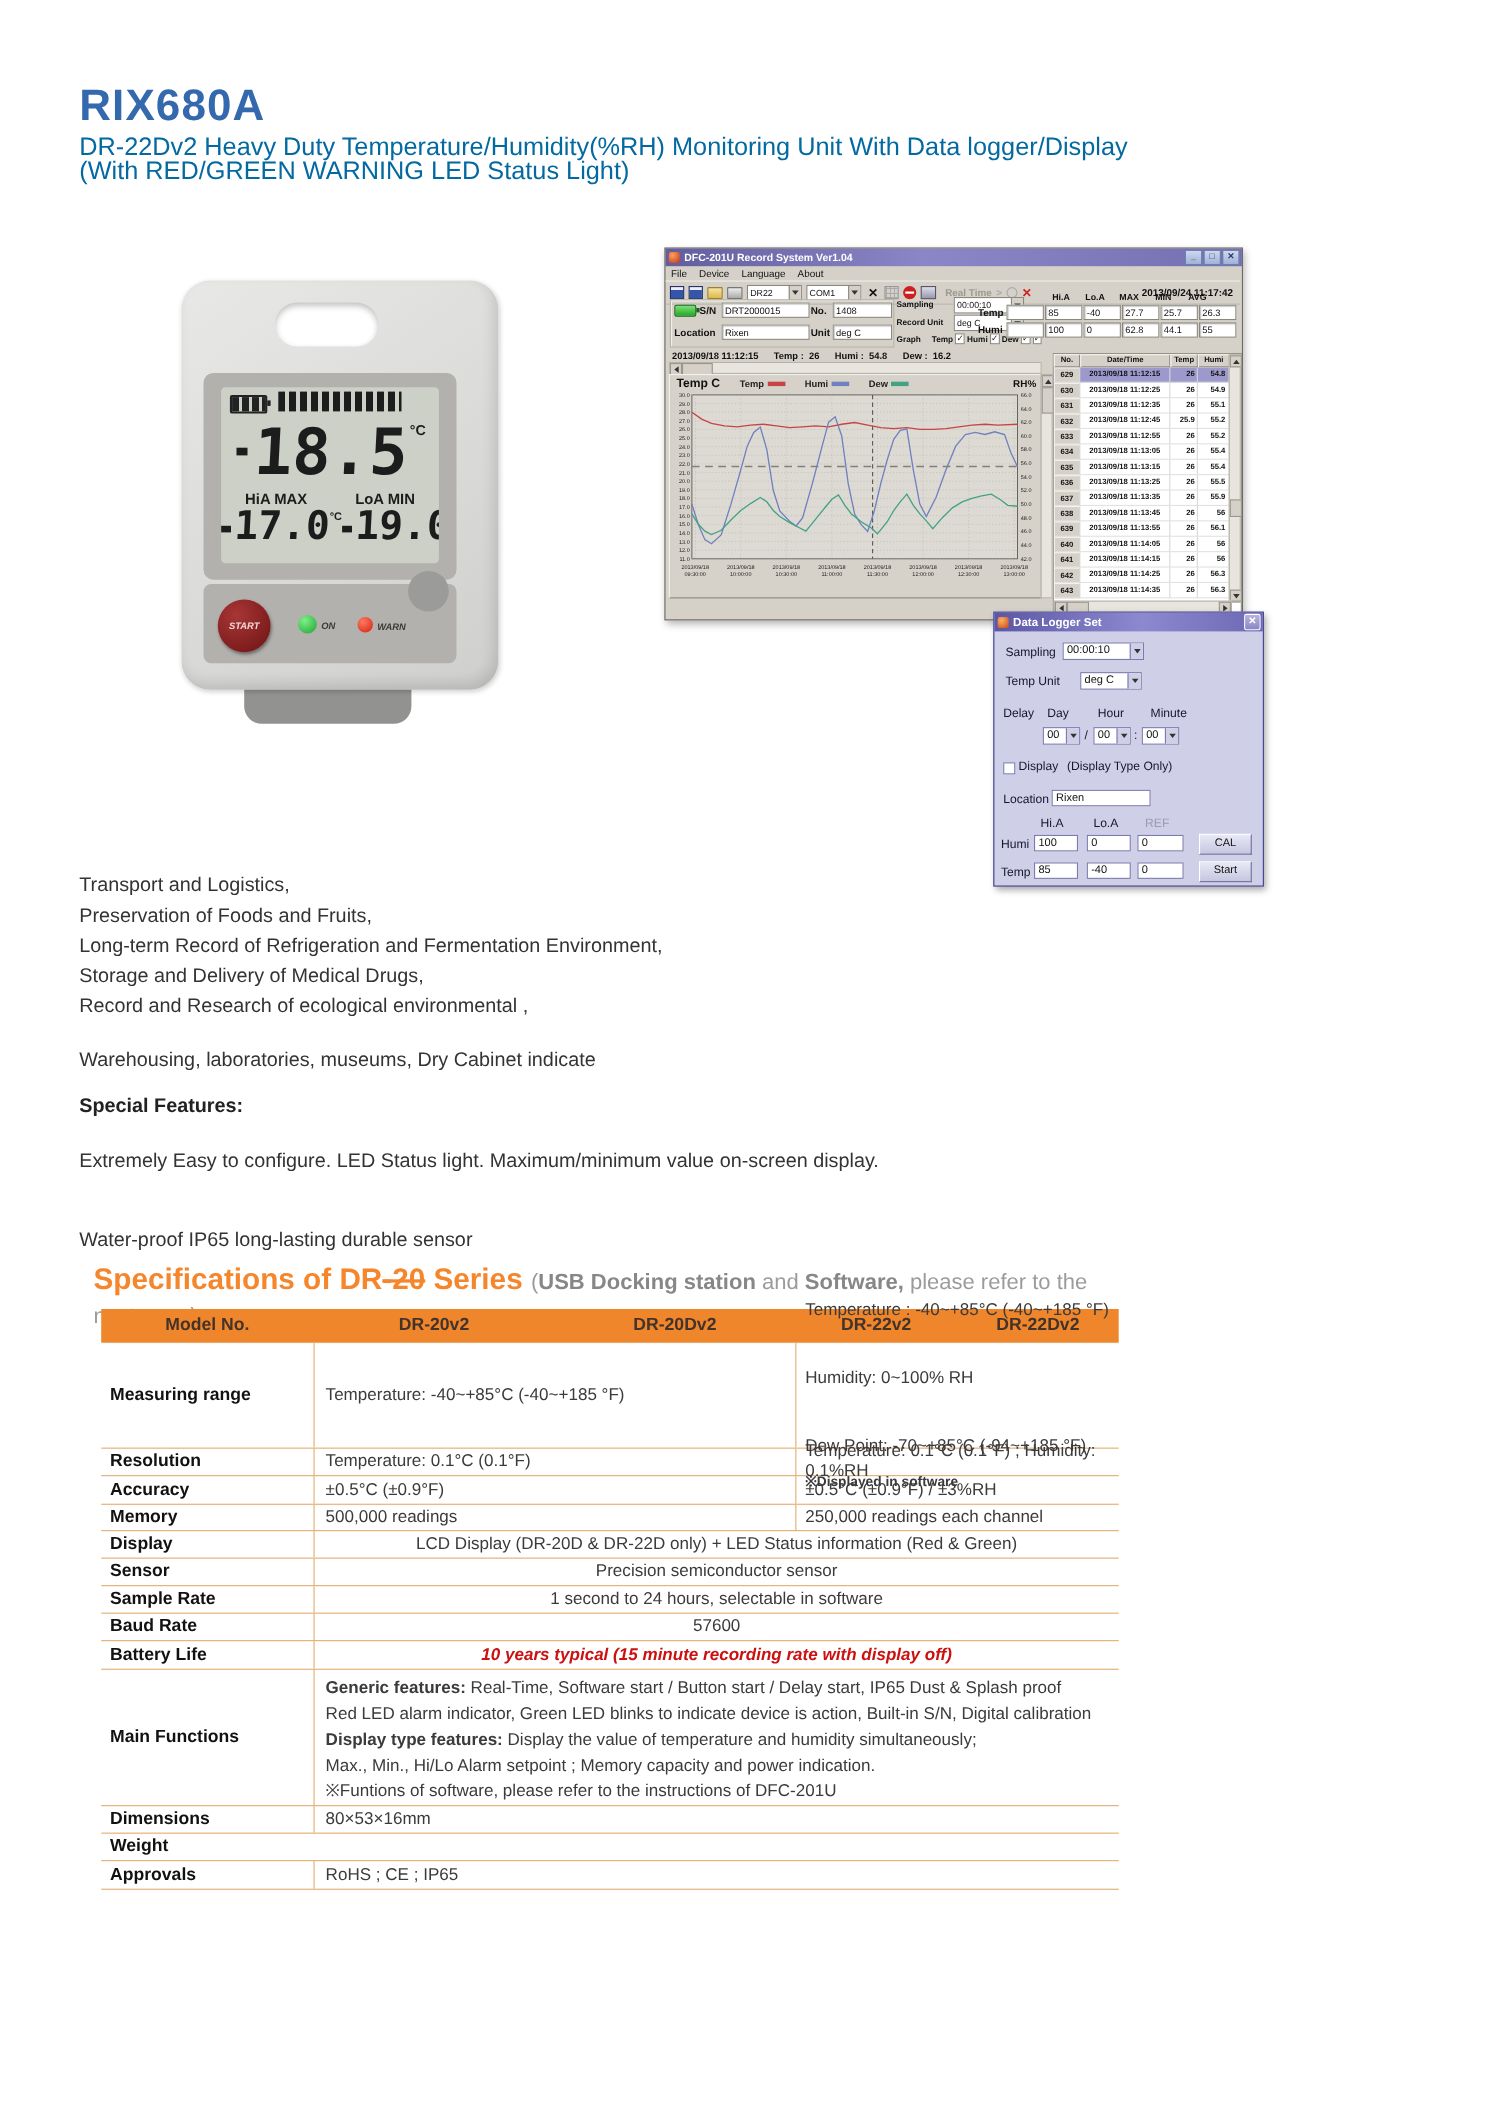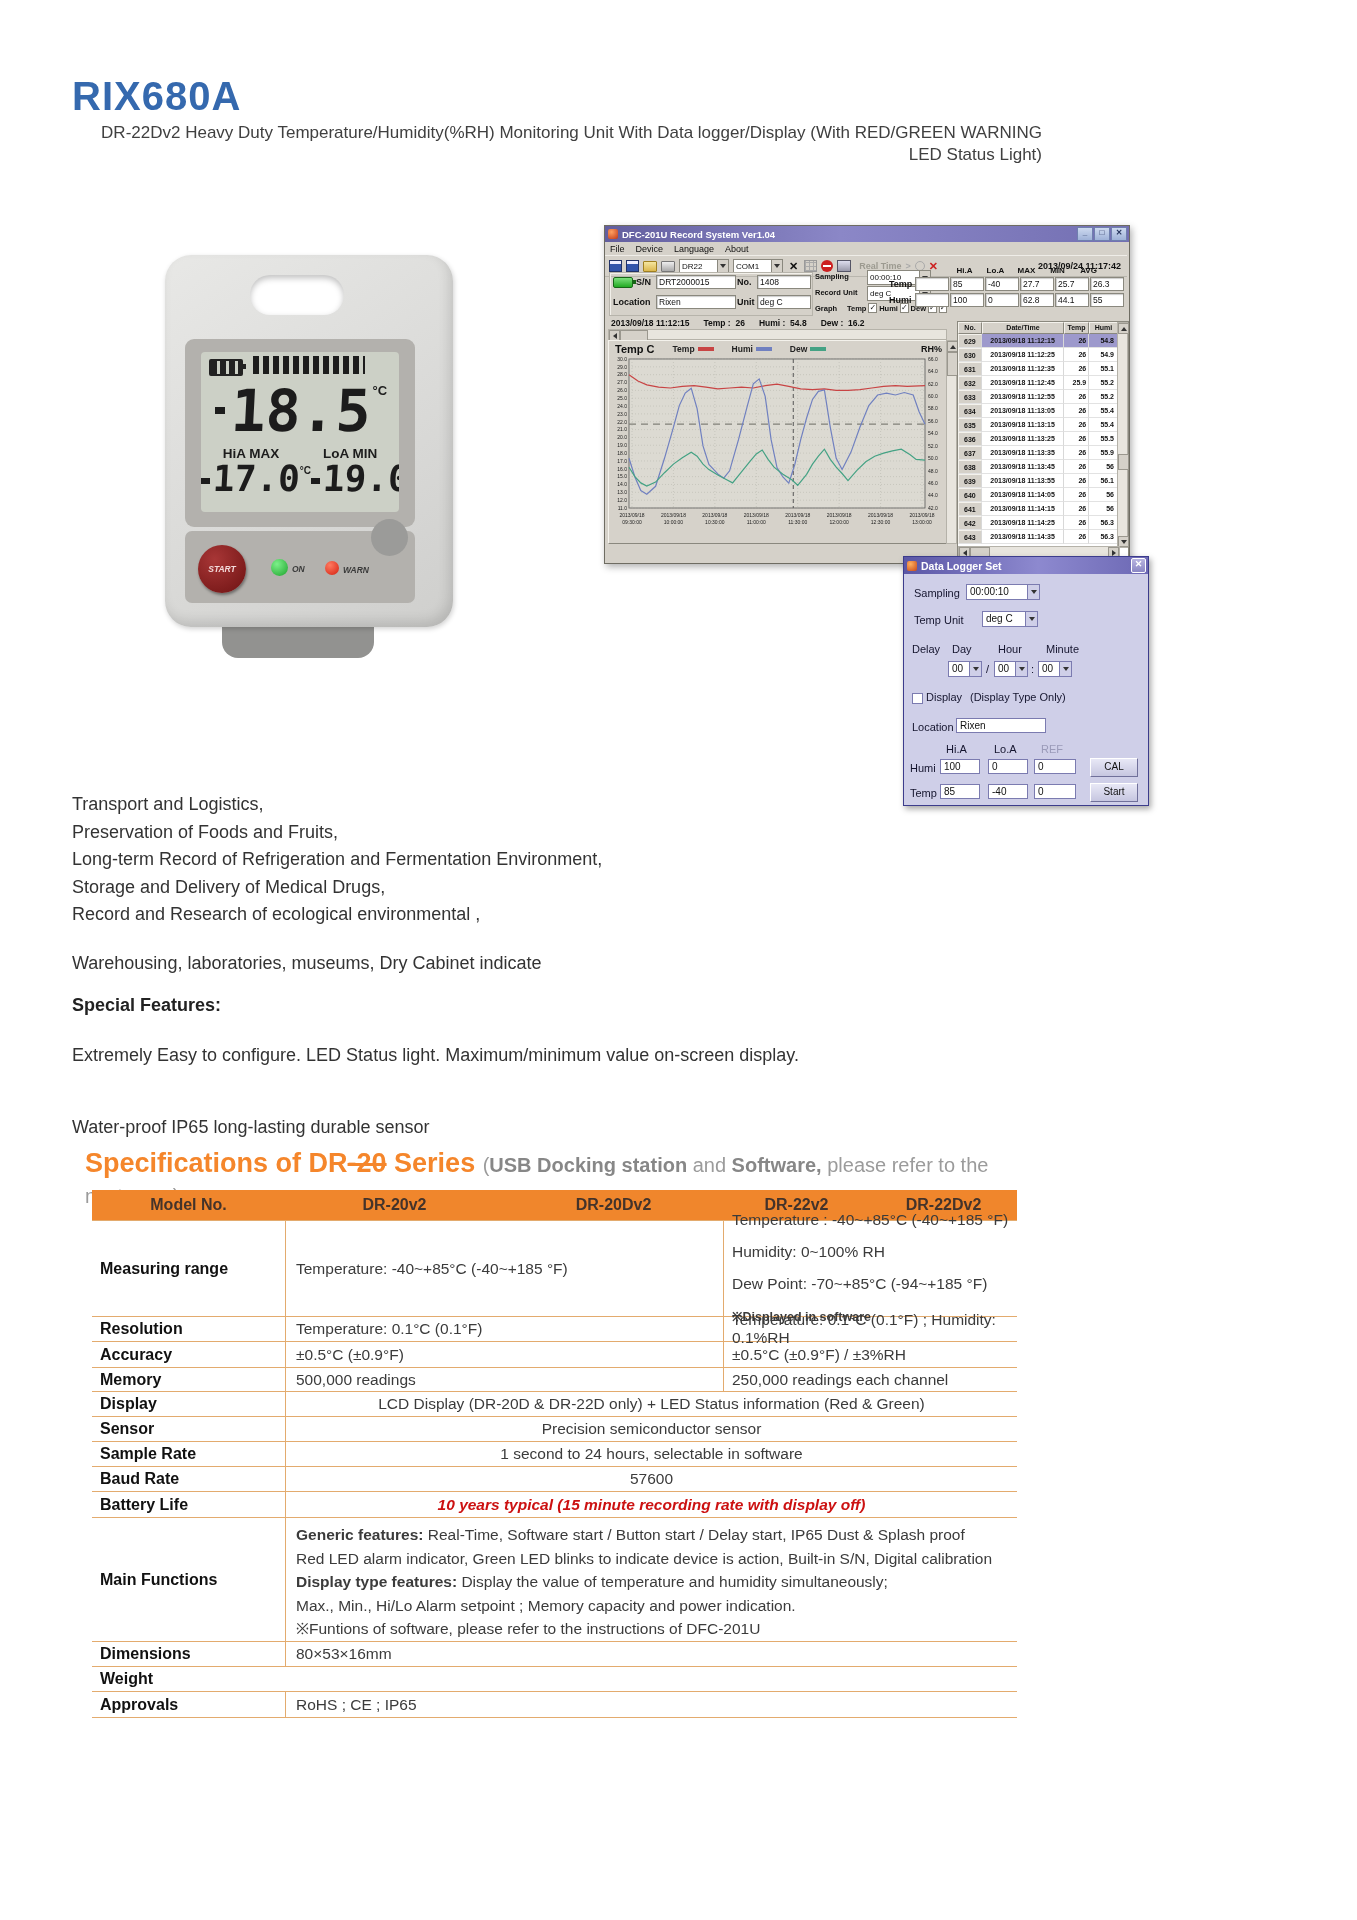--- a/index.html
+++ b/index.html
@@ -2,21 +2,21 @@
 <html><head>
 <meta charset="utf-8">
 <style>
   html,body{margin:0;padding:0;background:#fff;}
   #page{position:relative;width:1357px;height:1920px;background:#fff;overflow:hidden;
         font-family:"Liberation Sans",sans-serif;color:#333;}
   .abs{position:absolute;}
 
   
   #product-title{left:72px;top:74px;font-size:40px;font-weight:bold;color:#3569AE;letter-spacing:1px;}
-  #subtitle{left:72px;top:122px;width:970px;font-size:17px;line-height:22px;color:#404040;text-align:right;}
+  #subtitle{left:72px;top:122px;width:970px;font-size:23px;line-height:22px;color:#0369a1;}
 
   
   #device{left:165px;top:255px;width:288px;height:405px;}
   .dev-stub{position:absolute;left:57px;top:345px;width:152px;height:58px;background:#929290;border-radius:16px;}
   .dev-body{position:absolute;left:0;top:0;width:288px;height:372px;border-radius:26px;
             background:linear-gradient(145deg,#e8e8e6,#cfcfcd);box-shadow:inset -4px -6px 12px rgba(0,0,0,.12),1px 2px 5px rgba(0,0,0,.18);}
   .dev-hole{position:absolute;left:85px;top:20px;width:94px;height:40px;border-radius:20px;background:#fff;
             box-shadow:inset 0 3px 6px rgba(0,0,0,.25);}
   .dev-bezel{position:absolute;left:20px;top:84px;width:230px;height:188px;background:#b3b1ad;border-radius:9px;}
   .dev-lcd{position:absolute;left:16px;top:13px;width:198px;height:160px;background:#ccd0c6;border-radius:4px;overflow:hidden;
@@ -163,21 +163,21 @@
   .spec-note-head b{color:#878787;}
   #spec-table{position:absolute;left:7px;top:42px;width:925px;border-bottom:1px solid #E3AB6E;}
   .spec-head{display:flex;height:30px;background:#F0862C;align-items:center;font-weight:bold;font-size:16px;color:#44332a;}
   .spec-head div{text-align:center;}
   .sh-0{width:193px;} .sh-1{width:219px;} .sh-2{width:219px;} .sh-3{width:147px;} .sh-4{width:147px;}
   .spec-row{display:flex;border-top:1px solid #E3AB6E;box-sizing:border-box;}
   .spec-label{width:193px;display:flex;align-items:center;padding-left:8px;box-sizing:border-box;
               font-weight:bold;font-size:16px;color:#111;}
   .spec-cell{border-left:1px solid #E3AB6E;box-sizing:border-box;font-size:15.5px;color:#3b3b3b;}
   .spec-left{width:438px;display:flex;align-items:center;padding-left:10px;}
-  .spec-right{width:294px;display:flex;flex-direction:column;justify-content:center;line-height:30px;padding-left:8px;}
+  .spec-right{width:294px;display:flex;flex-direction:column;justify-content:center;line-height:30px;padding-left:8px;gap:30px;}
   .spec-rightline{width:294px;display:flex;align-items:center;padding-left:8px;}
   .spec-full{width:732px;display:flex;align-items:center;}
   .spec-full.center{justify-content:center;text-align:center;}
   .spec-full.left{padding-left:10px;}
   .spec-full.battery{color:#CC1111;font-weight:bold;font-style:italic;}
   .spec-lines{width:732px;padding:5px 0 0 10px;line-height:23.5px;display:block;}
   .spec-note{font-size:12.5px;font-weight:bold;color:#3b3b3b;}
 </style>
 </head>
 <body>

